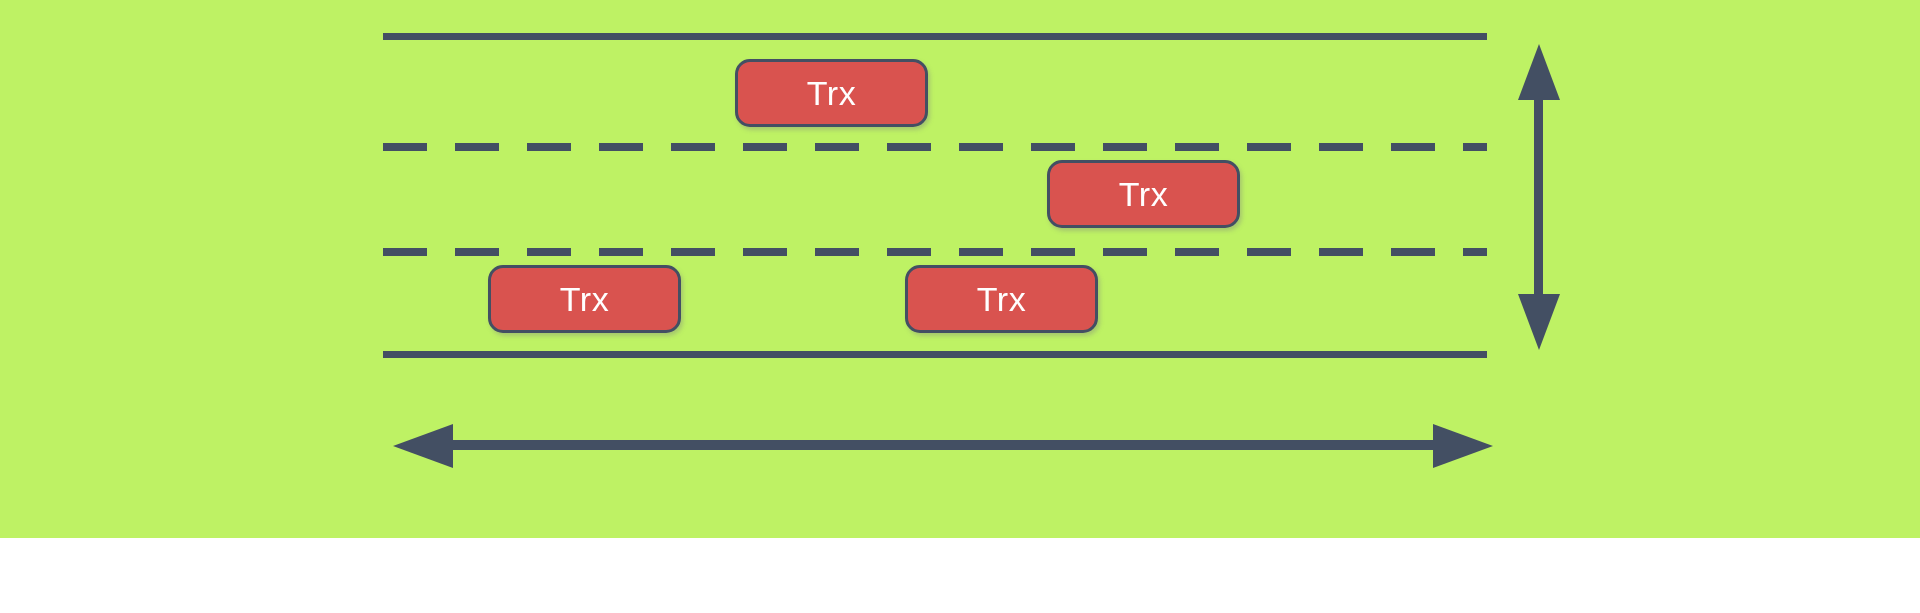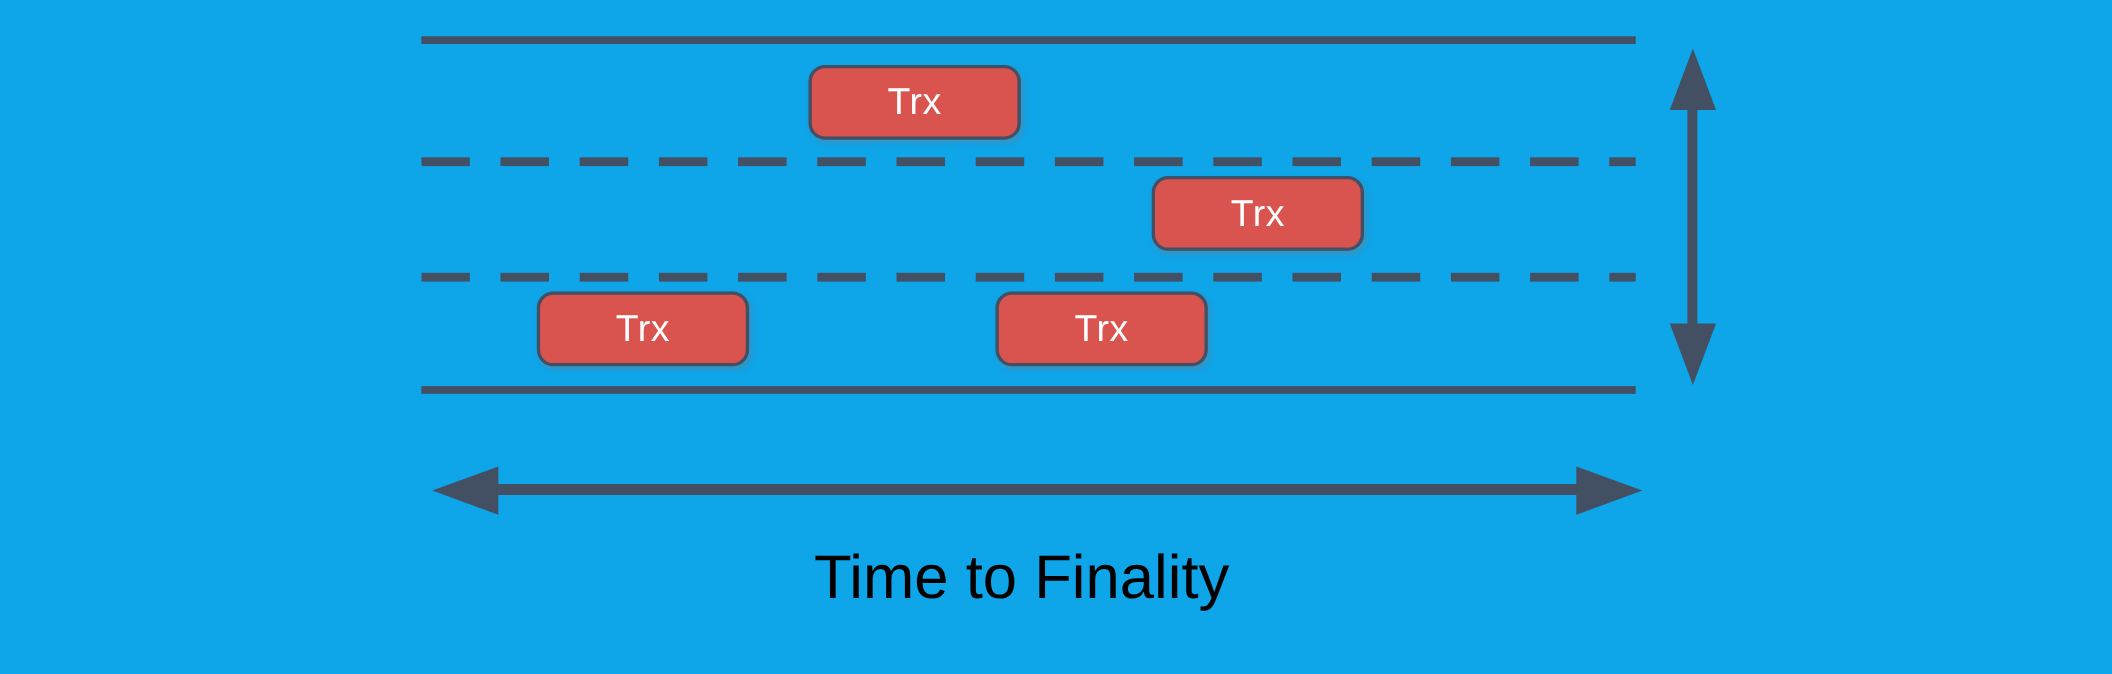--- a/index.html
+++ b/index.html
@@ -7,22 +7,22 @@
     margin: 0;
     padding: 0;
     background: #ffffff;
   }
   body {
     font-family: "Liberation Sans", sans-serif;
   }
   #canvas {
     position: relative;
     width: 1920px;
-    height: 613px;
-    background: #0ea5e9;
+    height: 538px;
+    background: #bef264;
     overflow: hidden;
   }
 
   
   .lane-line {
     position: absolute;
     left: 383px;
     width: 1104px;
     height: 7px;
     background: #434f63;
@@ -164,15 +164,14 @@
     <div class="head down"></div>
   </div>
 
 
   <div class="h-arrow">
     <div class="head left"></div>
     <div class="shaft"></div>
     <div class="head right"></div>
   </div>
 
-  <div class="label finality">Time to Finality</div>
 
 </div>
 
 </body></html>

